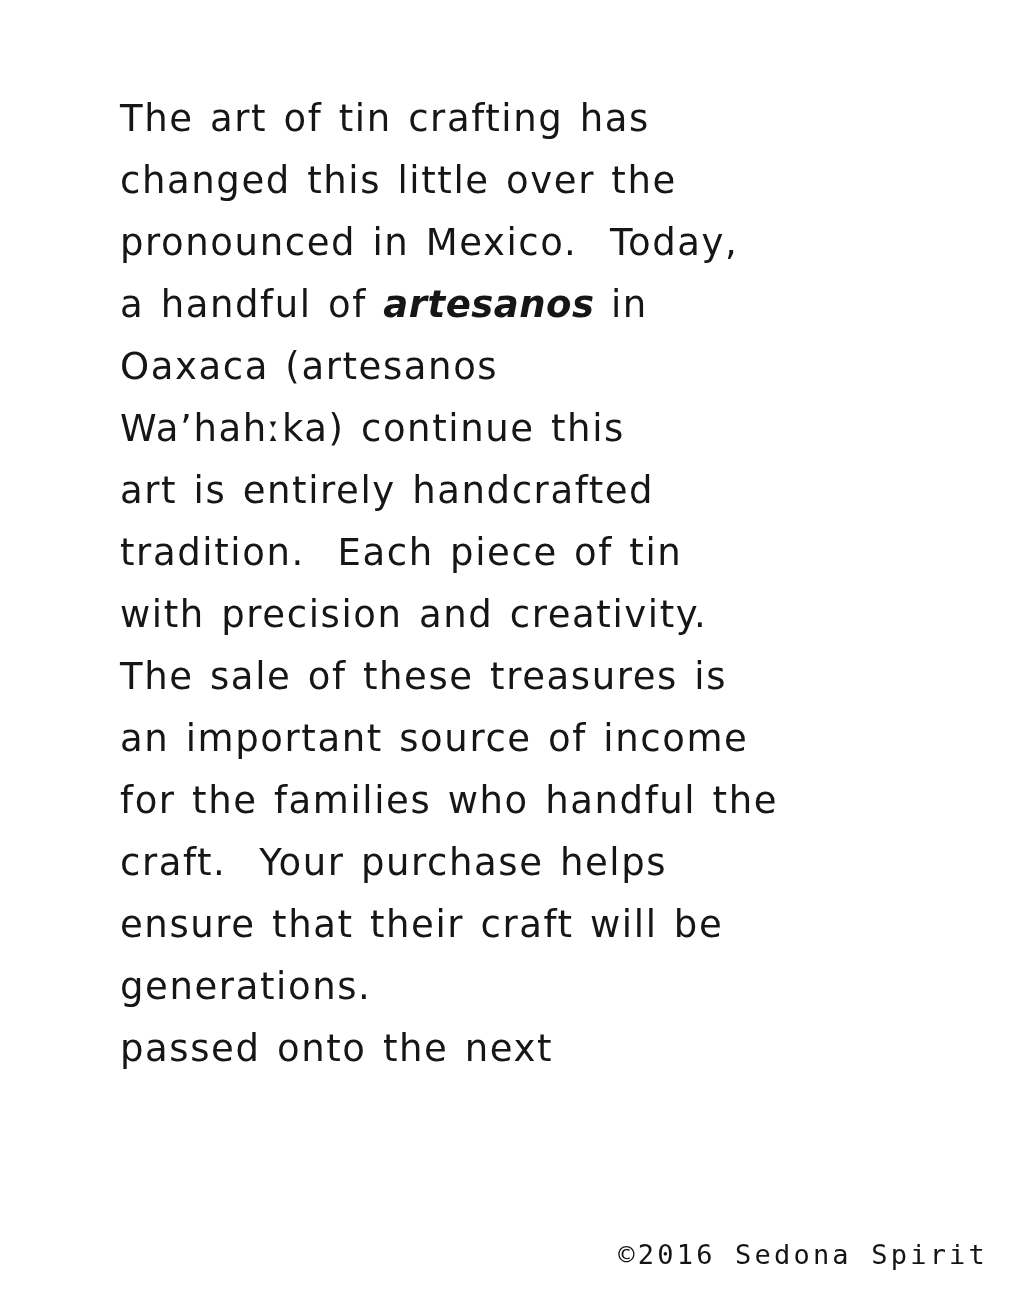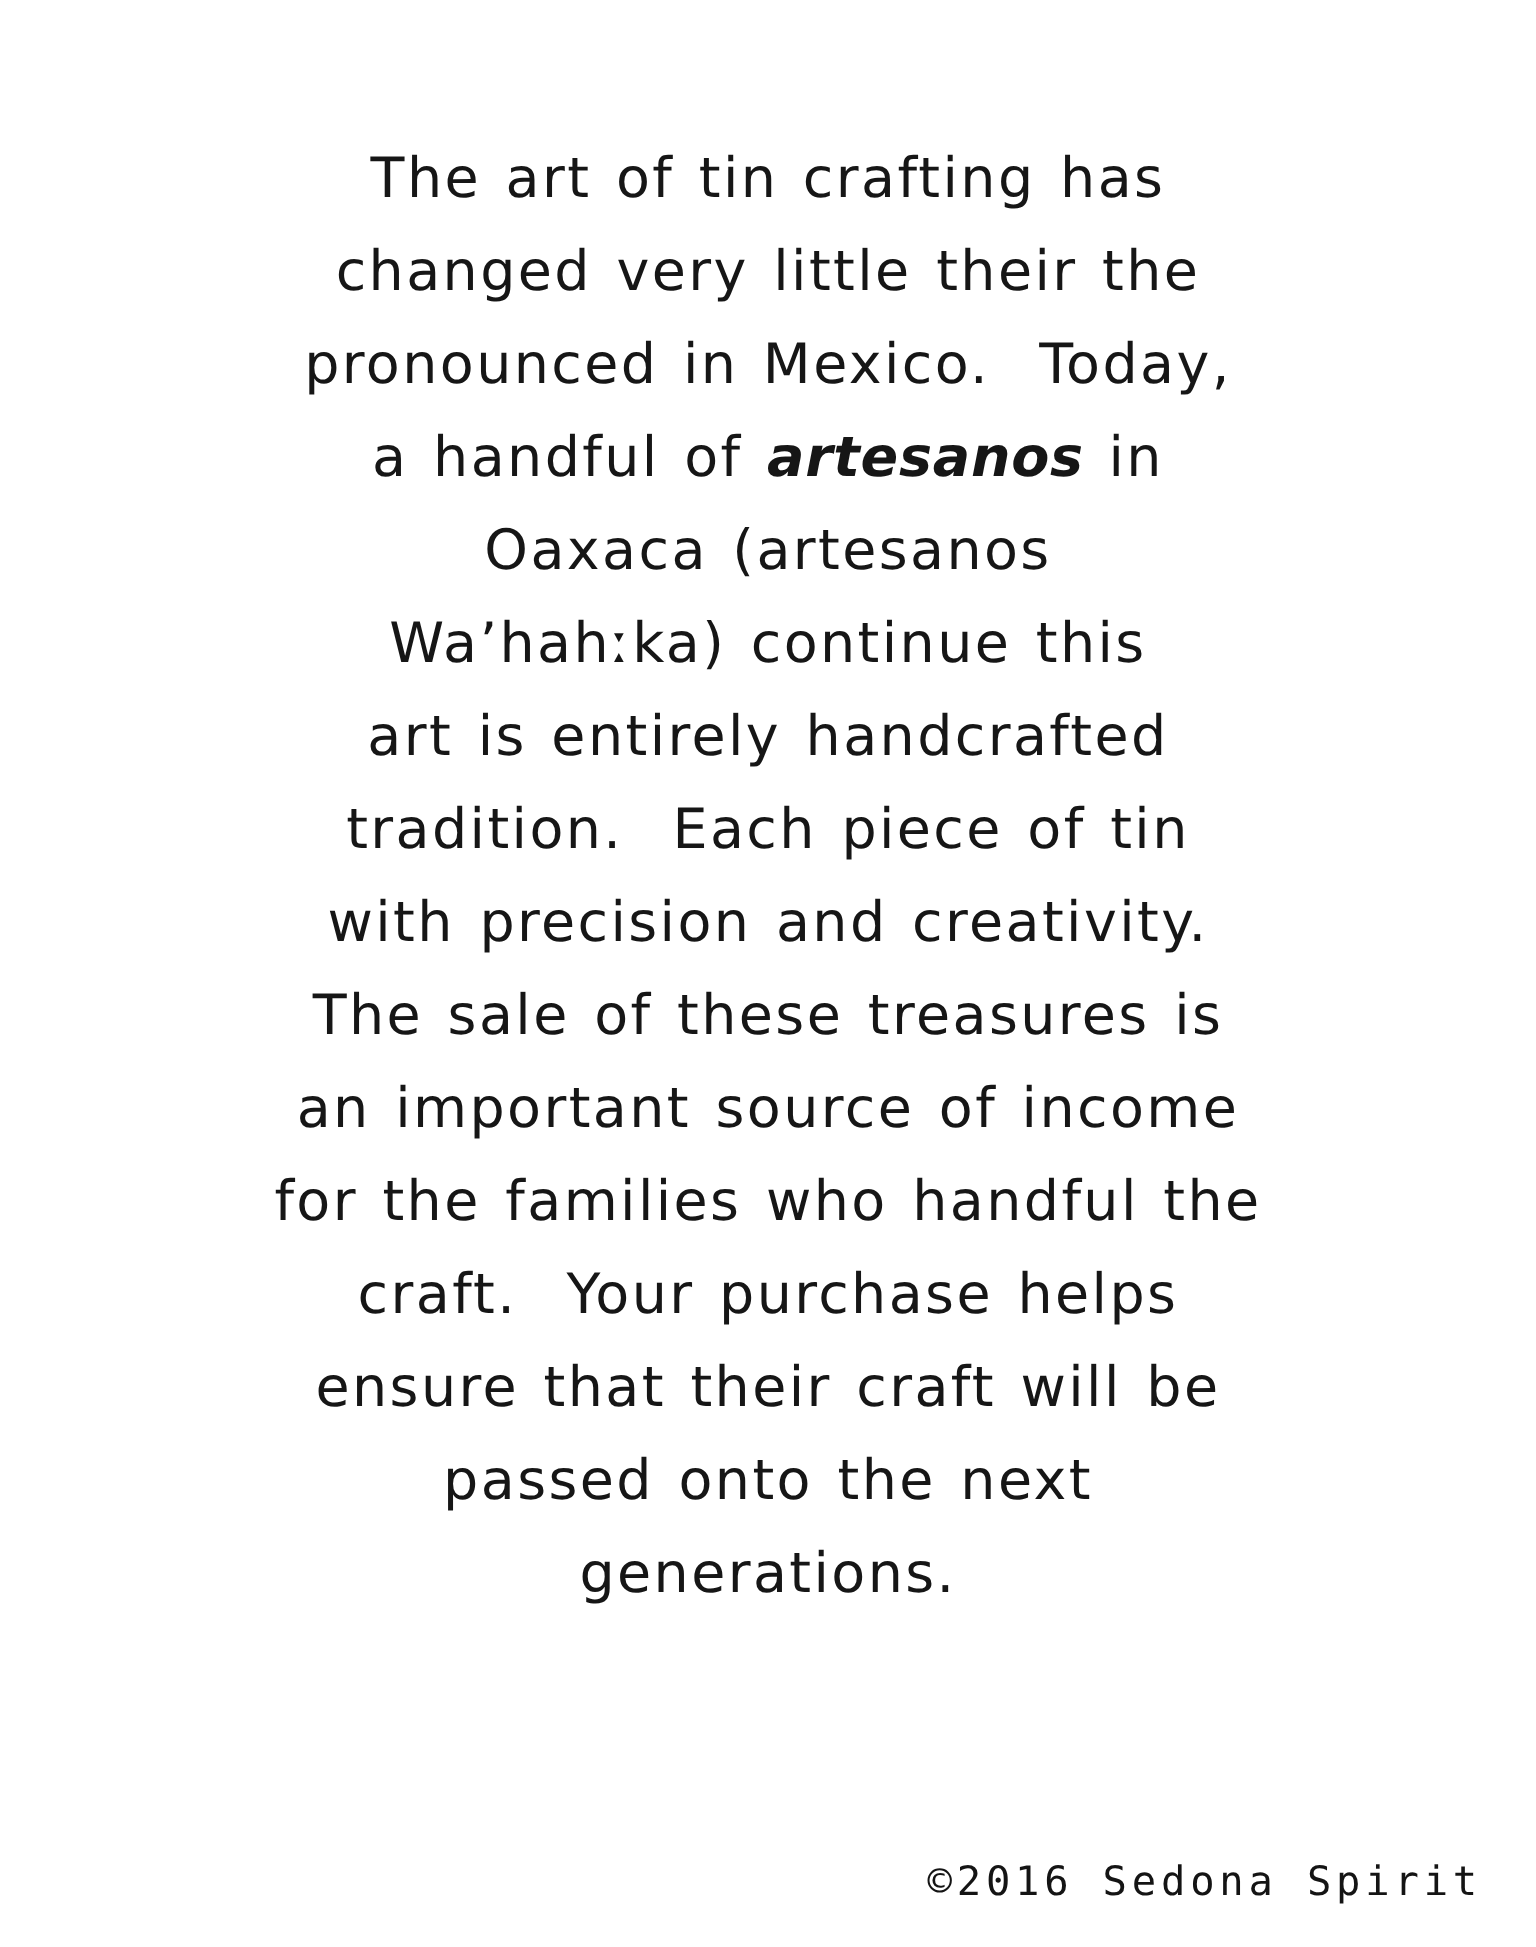--- a/index.html
+++ b/index.html
@@ -20,21 +20,21 @@
     position: absolute;
     inset: 0;
     background: #ffffff;
   }
 
   .body-copy {
     position: absolute;
     left: 120px;
     top: 88px;
     width: 784px;
-    text-align: center;
+    text-align: left;
     font-size: 37px;
     line-height: 62px;
     letter-spacing: 1.6px;
     font-weight: 400;
     color: #161616;
     word-spacing: 3px;
   }
 
   .body-copy .line {
     display: block;
@@ -59,32 +59,32 @@
     margin-left: 19px;
   }
 </style>
 </head>
 <body>
 
 <div class="page">
 
   <div class="body-copy">
     <span class="line">The art of tin crafting has</span>
-    <span class="line">changed very little their the</span>
+    <span class="line">changed this little over the</span>
     <span class="line">pronounced in Mexico.  Today,</span>
     <span class="line"><span>a handful of </span><span class="italic">artesanos</span><span> in</span></span>
     <span class="line">Oaxaca (artesanos</span>
     <span class="line">Wa’hahːka) continue this</span>
     <span class="line">art is entirely handcrafted</span>
     <span class="line">tradition.  Each piece of tin</span>
     <span class="line">with precision and creativity.</span>
     <span class="line">The sale of these treasures is</span>
     <span class="line">an important source of income</span>
     <span class="line">for the families who handful the</span>
     <span class="line">craft.  Your purchase helps</span>
     <span class="line">ensure that their craft will be</span>
+    <span class="line">generations.</span>
     <span class="line">passed onto the next</span>
-    <span class="line">generations.</span>
   </div>
 
   <div class="copyright">©2016 Sedona Spirit</div>
 
 </div>
 
 </body></html>

